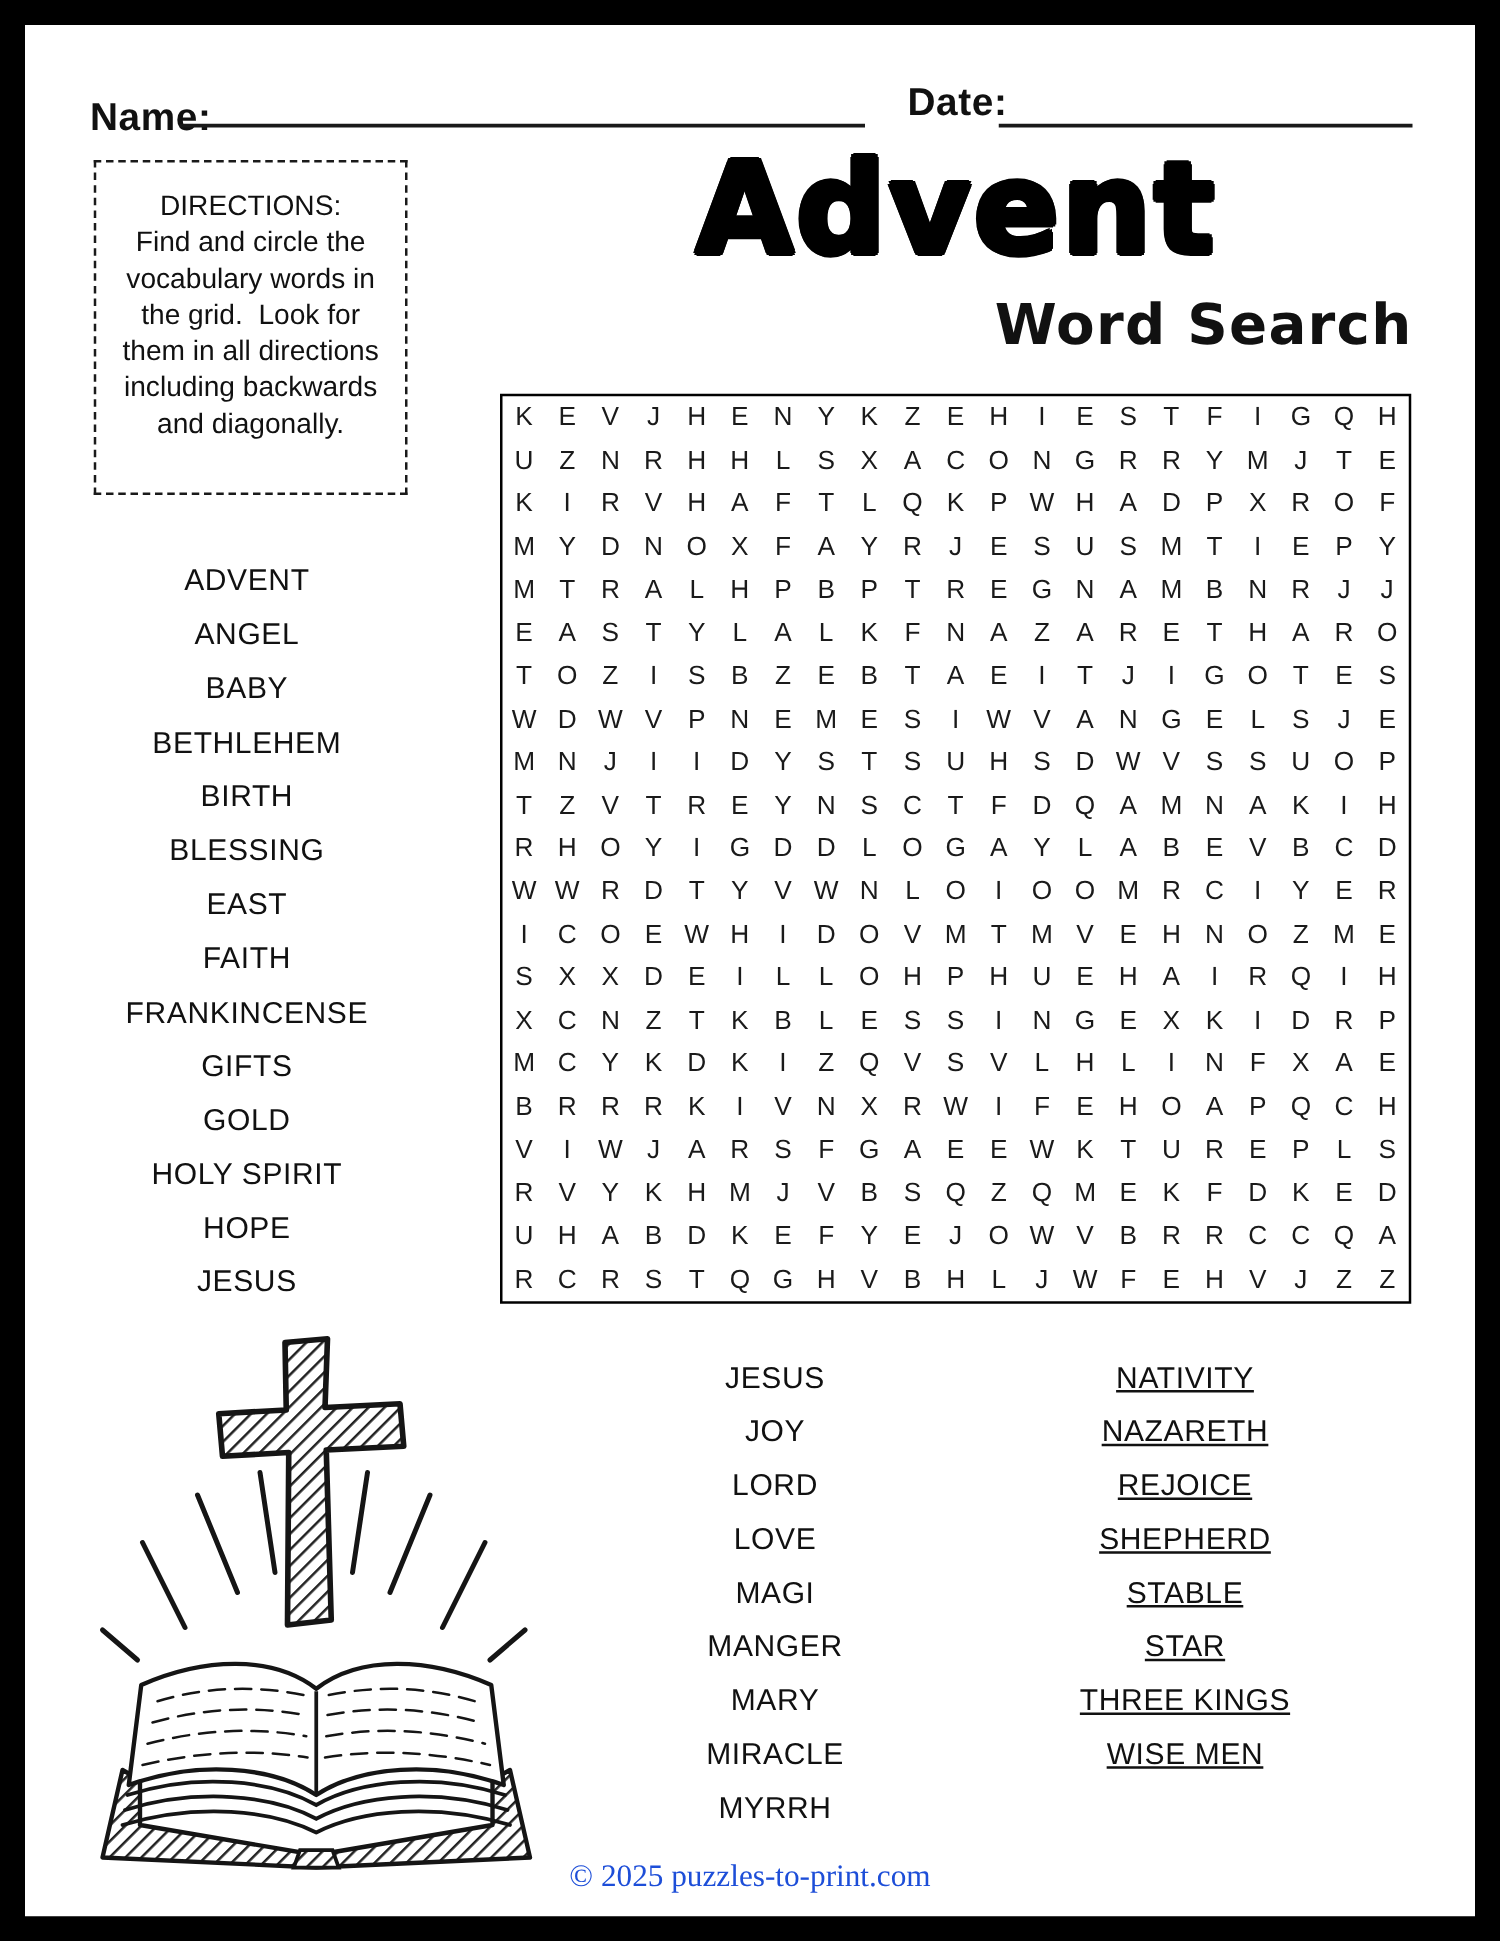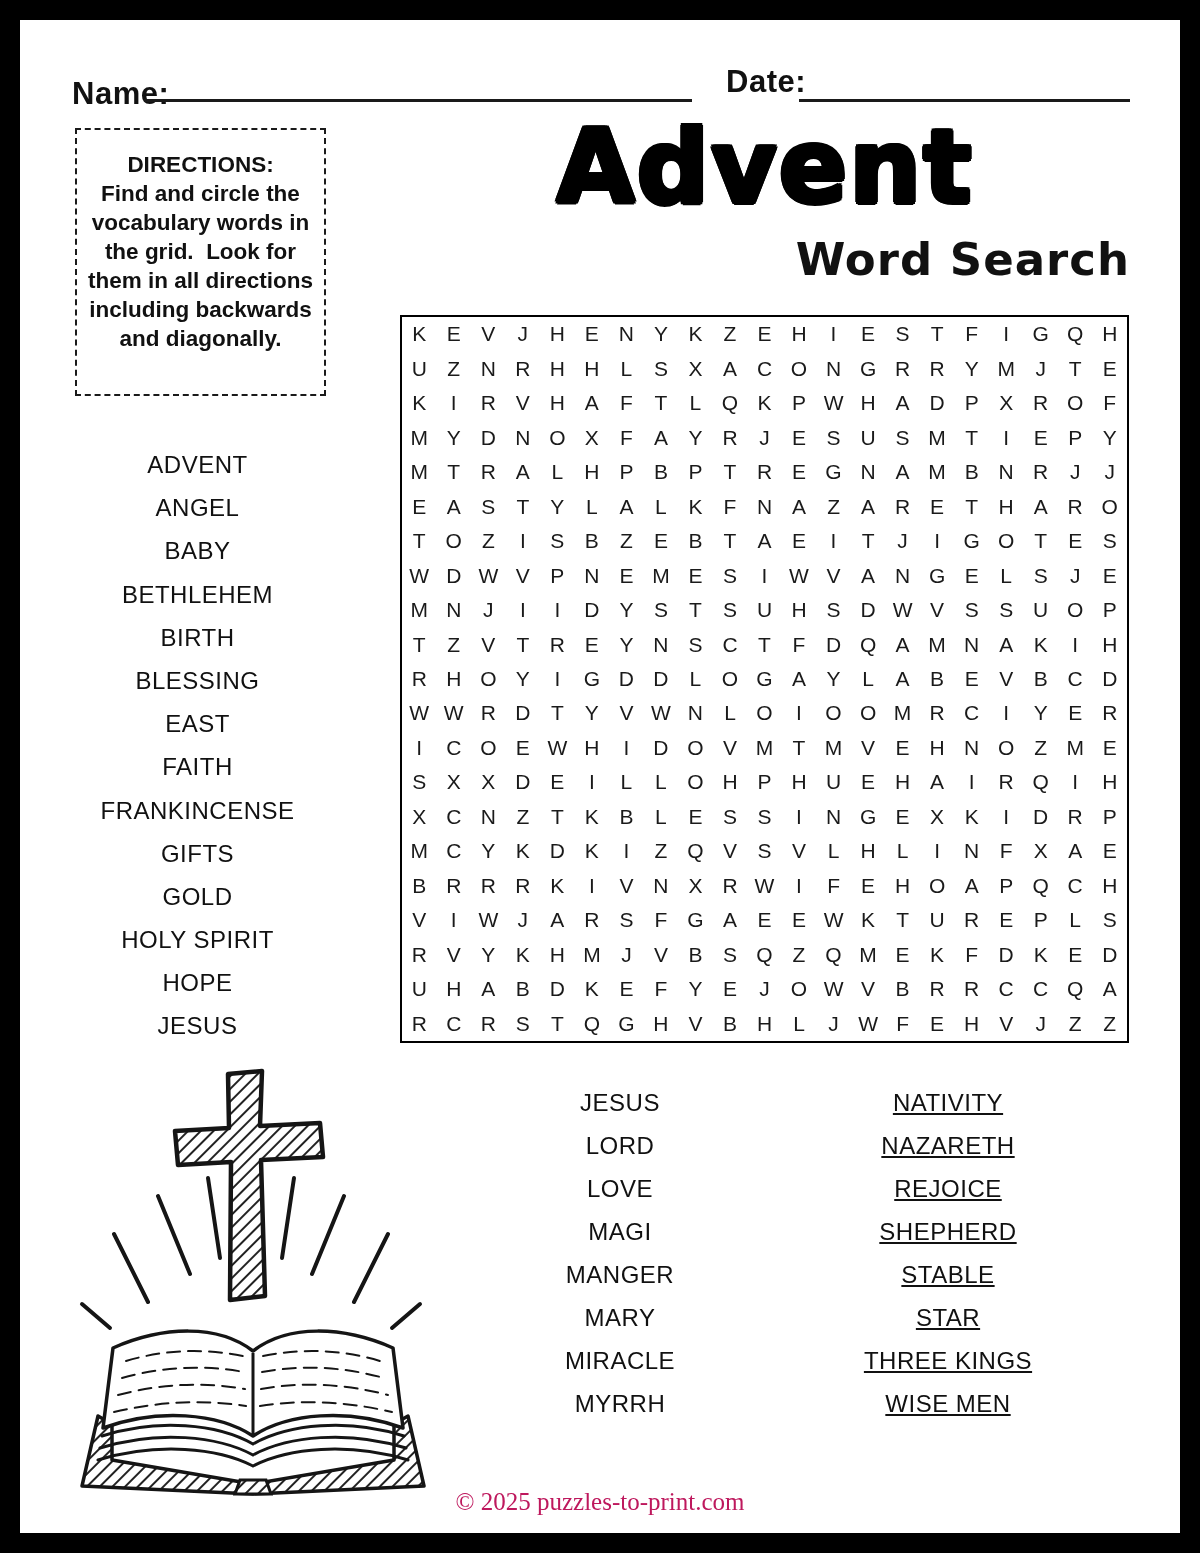--- a/index.html
+++ b/index.html
@@ -7,21 +7,21 @@
         font-family:"Liberation Sans",sans-serif;color:#111;}
   .frame{position:absolute;inset:0;border:20px solid #000;pointer-events:none;z-index:50;}
 
   
   .hdr-label{position:absolute;font-size:31px;font-weight:bold;letter-spacing:.5px;}
   .write-line{position:absolute;border-bottom:3px solid #1a1a1a;height:0;}
 
   
   .directions{position:absolute;left:75px;top:128px;width:251px;height:268px;
       border:2px dashed #1a1a1a;box-sizing:border-box;text-align:center;
-      padding:20px 8px 0 8px;font-size:22.5px;line-height:29px;font-weight:bold;}
+      padding:20px 8px 0 8px;font-size:22.5px;line-height:29px;}
   .directions .d-head{display:block;}
 
   
   .title{position:absolute;left:400px;top:112px;width:730px;text-align:center;
       font-size:101px;line-height:110px;font-weight:bold;color:#000;
       font-family:"DejaVu Sans","Liberation Sans",sans-serif;letter-spacing:2px;
       text-shadow:2.5px 0 #000,-2.5px 0 #000,0 2.5px #000,0 -2.5px #000,
                   1.8px 1.8px #000,-1.8px -1.8px #000,1.8px -1.8px #000,-1.8px 1.8px #000;}
   .subtitle{position:absolute;left:400px;top:236px;width:730px;text-align:right;
       font-size:45px;line-height:48px;font-weight:bold;letter-spacing:1px;
@@ -40,21 +40,21 @@
   .wlist-left{left:60px;top:443px;width:275px;}
   .wlist-b1{left:455px;top:1081px;width:330px;}
   .wlist-b1 .word,.wlist-b2 .word{height:43px;line-height:43px;}
   .wlist-b2{left:783px;top:1081px;width:330px;text-decoration:underline;}
 
   
   .illo{position:absolute;left:58px;top:1056px;width:420px;height:440px;}
 
   
   .footer{position:absolute;left:0;top:1488px;width:1200px;text-align:center;
-      font-family:"Liberation Serif",serif;font-size:25px;color:#be185d;}
+      font-family:"Liberation Serif",serif;font-size:25px;color:#1d4ed8;}
 </style>
 </head>
 <body>
 
 <div class="page">
 
   <div class="hdr-label" style="left:72px;top:64px;margin-top:12px;">Name:</div>
   <div class="write-line" style="left:144px;top:99px;width:548px;"></div>
   <div class="hdr-label" style="left:726px;top:64px;text-align:center;">Date:</div>
   <div class="write-line" style="left:799px;top:99px;width:331px;"></div>
@@ -573,20 +573,21 @@
         <path d="M205,300 Q265,288 322,305"></path>
         <path d="M204,316 Q265,305 326,322"></path>
         <path d="M203,333 Q265,322 330,339"></path>
         <path d="M202,350 Q265,340 334,356"></path>
       </g>
     </g>
   </svg>
 
   <div class="wlist wlist-b1">
       <div class="word">JESUS</div>
+      <div class="word">JOY</div>
       <div class="word">LORD</div>
       <div class="word">LOVE</div>
       <div class="word">MAGI</div>
       <div class="word">MANGER</div>
       <div class="word">MARY</div>
       <div class="word">MIRACLE</div>
       <div class="word">MYRRH</div>
     </div>
   <div class="wlist wlist-b2">
       <div class="word">NATIVITY</div>

